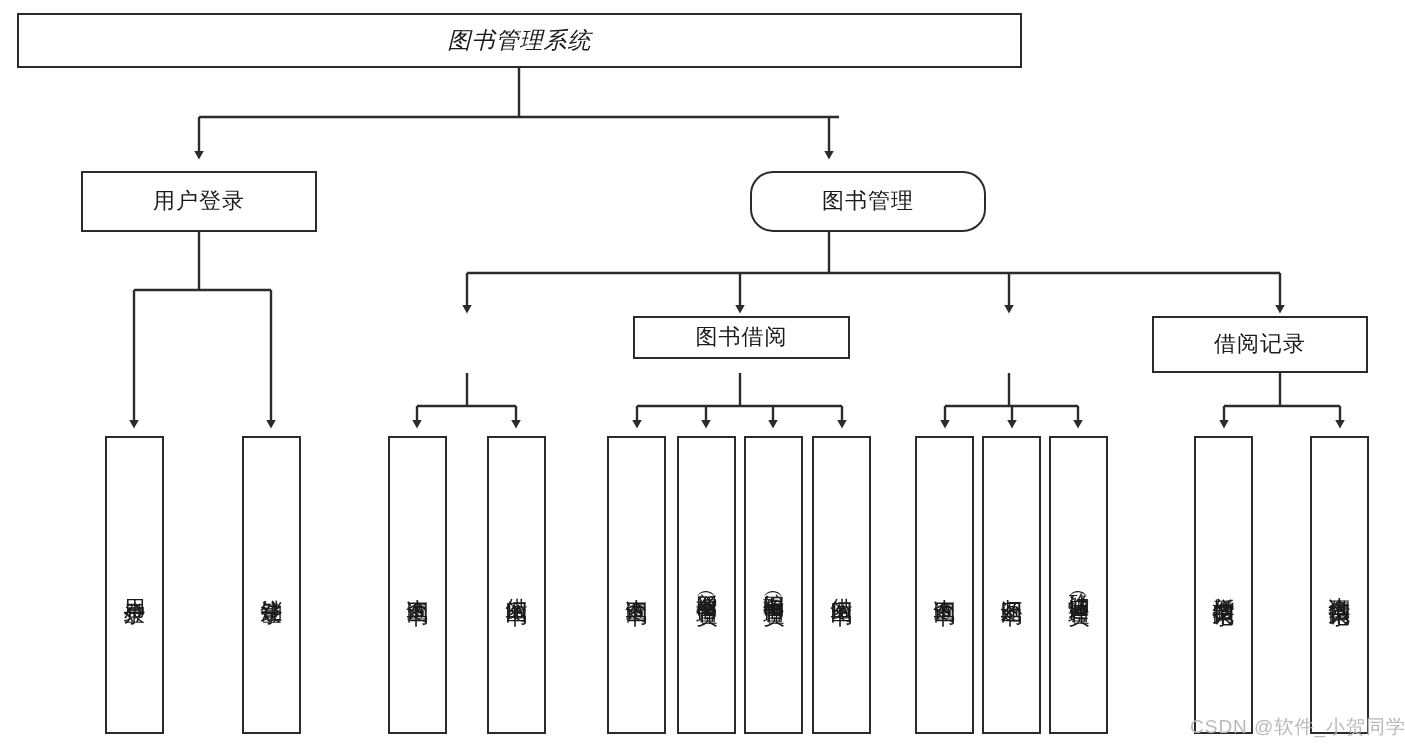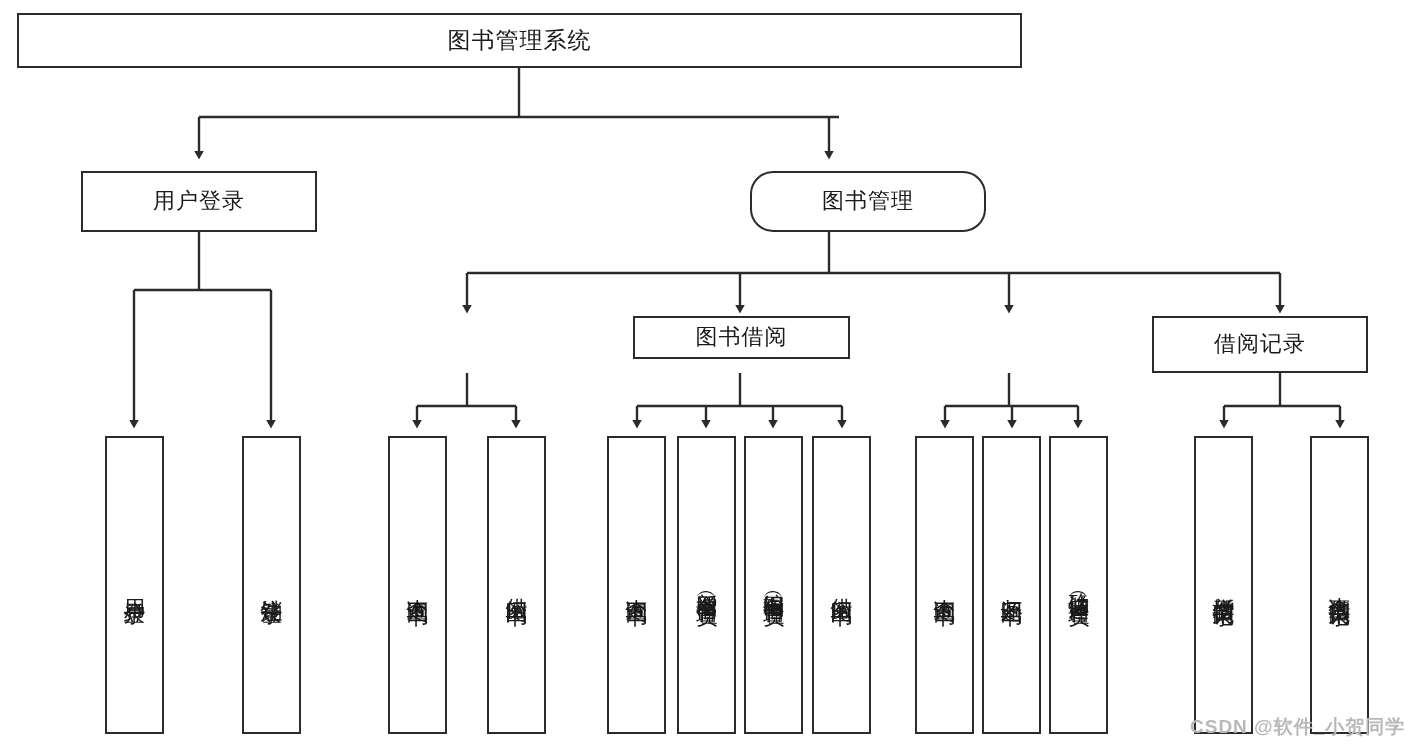--- a/index.html
+++ b/index.html
@@ -37,20 +37,21 @@
     justify-content: center;
     text-align: center;
   }
   .node.horiz {
     font-size: 22px;
     letter-spacing: 1px;
     line-height: 1.2;
   }
   .node.root {
     font-size: 23px;
+    font-style: italic;
   }
   .node.vert {
     writing-mode: vertical-rl;
     text-orientation: upright;
     font-size: 22px;
     line-height: 1.08;
     letter-spacing: 2px;
     align-items: center;
     justify-content: center;
     padding: 2px 0;
@@ -62,21 +63,20 @@
     white-space: nowrap;
     display: block;
   }
   .watermark {
     position: absolute;
     font-size: 19px;
     color: #b9b9b9;
     letter-spacing: 1px;
     white-space: nowrap;
     user-select: none;
-    font-weight: bold;
   }
 </style>
 </head>
 <body>
 
 <div id="canvas">
 
   <svg id="edges" viewBox="0 0 1405 747" width="1405" height="747" xmlns="http://www.w3.org/2000/svg">
     <defs>
       <marker id="arrow" markerWidth="9" markerHeight="10" refX="1.5" refY="5" orient="auto" markerUnits="userSpaceOnUse">

